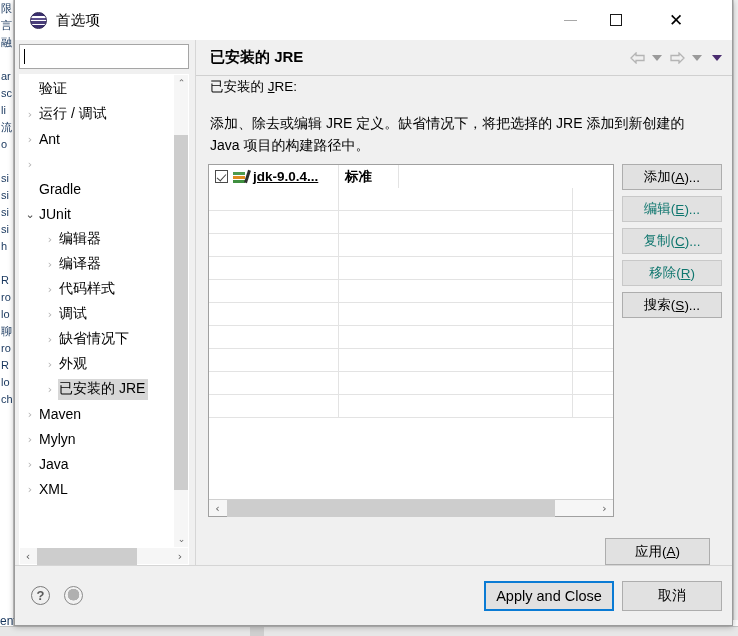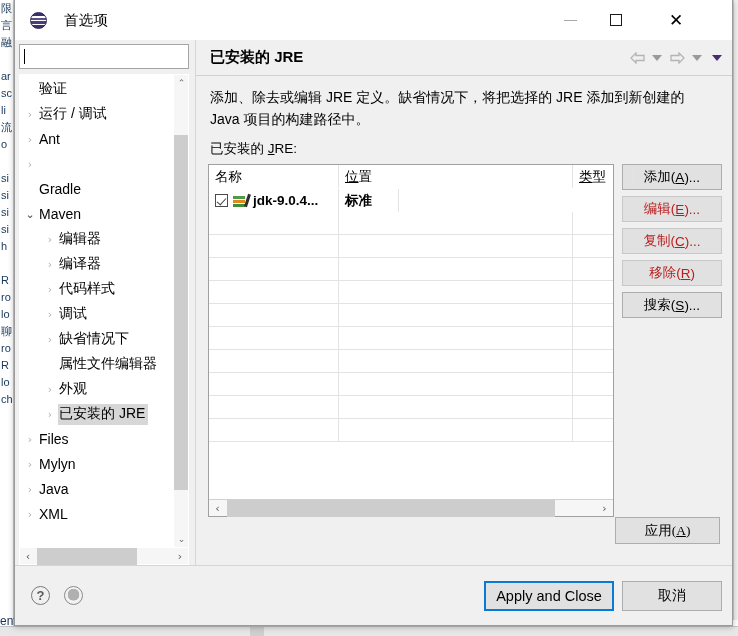--- a/index.html
+++ b/index.html
@@ -60,21 +60,21 @@
       #3b3070 0%, #3b3070 22%,
       #ffffff 22%, #ffffff 31%,
       #5c4f8c 31%, #5c4f8c 46%,
       #ffffff 46%, #ffffff 55%,
       #4a3f7a 55%, #4a3f7a 72%,
       #ffffff 72%, #ffffff 80%,
       #3b3070 80%, #3b3070 100%);
     border: 1px solid #2c2450; flex: 0 0 auto;
   }
   #title-text {
-    margin-left: 17px; font-size: 14.5px; color: #000;
+    margin-left: 9px; font-size: 14.5px; color: #000;
     letter-spacing: .2px;
   }
   .wbtn {
     position: absolute; top: 0; height: 40px; width: 46px;
     display: flex; align-items: center; justify-content: center;
     font-size: 15px; color: #000;
   }
   .wbtn.min { right: 139px; color: #a8a8a8; }
   .wbtn.max { right: 93px; }
   .wbtn.close { right: 33px; font-size: 17px; }
@@ -249,26 +249,26 @@
   #side-buttons {
     width: 108px; flex: 0 0 108px; padding-left: 8px;
     display: flex; flex-direction: column; gap: 6px; padding-top: 0;
   }
   .sbtn {
     height: 26px; background: #e1e1e1; border: 1px solid #adadad;
     font-size: 13.5px; color: #000; display: flex; align-items: center;
     justify-content: center; font-family: inherit; cursor: default;
   }
   .sbtn u { text-decoration: underline; }
-  .sbtn.disabled { color: #b91c1c; border-color: #c8c8c8; background:#e1e1e1; }
+  .sbtn.disabled { color: #0f766e; border-color: #c8c8c8; background:#e1e1e1; }
 
   
   #apply-row {
-    height: 48px; flex: 0 0 48px; display: flex; align-items: flex-start;
-    justify-content: flex-end; padding-right: 12px; font-family: Liberation Serif, serif;
+    height: 48px; flex: 0 0 48px; display: flex; align-items: flex-end;
+    justify-content: flex-end; padding-right: 22px;
   }
   #apply-btn {
     width: 105px; height: 27px; background: #e1e1e1; border: 1px solid #adadad;
     font-size: 13.5px; display: flex; align-items: center; justify-content: center;
   }
   #apply-btn u { text-decoration: underline; }
 
   
   #footer {
     height: 60px; flex: 0 0 60px; border-top: 1px solid #d5d5d5;
@@ -377,57 +377,53 @@
               </div>
               <div class="tnode lvl0">
                 <span class="arrow">›</span>
               </div>
               <div class="tnode lvl0">
                 <span class="arrow"></span>
                 <span class="lbl">Gradle</span>
               </div>
               <div class="tnode lvl0">
                 <span class="arrow open">⌄</span>
+                <span class="lbl">JUnit</span>
+              </div>
+              <div class="tnode lvl1">
+                <span class="arrow">›</span>
+                <span class="lbl">编辑器</span>
+              </div>
+              <div class="tnode lvl1">
+                <span class="arrow">›</span>
+                <span class="lbl">编译器</span>
+              </div>
+              <div class="tnode lvl1">
+                <span class="arrow">›</span>
+                <span class="lbl">代码样式</span>
+              </div>
+              <div class="tnode lvl1">
+                <span class="arrow">›</span>
+                <span class="lbl">调试</span>
+              </div>
+              <div class="tnode lvl1">
+                <span class="arrow">›</span>
+                <span class="lbl">缺省情况下</span>
+              </div>
+              <div class="tnode lvl1">
+                <span class="arrow">›</span>
+                <span class="lbl">外观</span>
+              </div>
+              <div class="tnode lvl1 sel">
+                <span class="arrow">›</span>
+                <span class="lbl">已安装的 JRE</span>
+              </div>
+              <div class="tnode lvl0">
+                <span class="arrow">›</span>
                 <span class="lbl">Maven</span>
-              </div>
-              <div class="tnode lvl1">
-                <span class="arrow">›</span>
-                <span class="lbl">编辑器</span>
-              </div>
-              <div class="tnode lvl1">
-                <span class="arrow">›</span>
-                <span class="lbl">编译器</span>
-              </div>
-              <div class="tnode lvl1">
-                <span class="arrow">›</span>
-                <span class="lbl">代码样式</span>
-              </div>
-              <div class="tnode lvl1">
-                <span class="arrow">›</span>
-                <span class="lbl">调试</span>
-              </div>
-              <div class="tnode lvl1">
-                <span class="arrow">›</span>
-                <span class="lbl">缺省情况下</span>
-              </div>
-              <div class="tnode lvl1">
-                <span class="arrow"></span>
-                <span class="lbl">属性文件编辑器</span>
-              </div>
-              <div class="tnode lvl1">
-                <span class="arrow">›</span>
-                <span class="lbl">外观</span>
-              </div>
-              <div class="tnode lvl1 sel">
-                <span class="arrow">›</span>
-                <span class="lbl">已安装的 JRE</span>
-              </div>
-              <div class="tnode lvl0">
-                <span class="arrow">›</span>
-                <span class="lbl">Files</span>
               </div>
               <div class="tnode lvl0">
                 <span class="arrow">›</span>
                 <span class="lbl">Mylyn</span>
               </div>
               <div class="tnode lvl0">
                 <span class="arrow">›</span>
                 <span class="lbl">Java</span>
               </div>
               <div class="tnode lvl0">
@@ -469,37 +465,32 @@
           </span>
           <span class="nav-ic">
               <span class="caret-dn"></span>
             </span>
           <span class="nav-ic">
               <span class="caret-dn dark"></span>
             </span>
         </div>
       </div>
 
-      <div id="page-desc">添加、除去或编辑 JRE 定义。缺省情况下，将把选择的 JRE 添加到新创建的 Java 项目的构建路径中。</div>
-
       <div id="list-label">
         <span>已安装的 </span><u>J</u><span>RE:</span>
       </div>
 
+      <div id="page-desc">添加、除去或编辑 JRE 定义。缺省情况下，将把选择的 JRE 添加到新创建的 Java 项目的构建路径中。</div>
+
       <div id="content-row">
 
         <div id="jre-table">
-          <div id="tbl-head">
-              <div class="th" style="width: 130px; flex: 0 0 130px;"><span>名称</span><u></u><span></span></div>
-              <div class="th" style="width: 234px; flex: 0 0 234px;"><span></span><u>位</u><span>置</span></div>
-              <div class="th" style="width: 60px; flex: 0 0 60px;"><span></span><u>类</u><span>型</span></div>
-            </div>
           <div id="tbl-body">
               <div class="trow data">
-                <div class="td" style="flex: 0 0 130px;">
+                <div class="td" style="flex: 0 0 130px; text-decoration: underline;">
                   <span class="cell-name">
                     <span class="chkbox"></span>
                     <span class="jre-icon">
                       <i class="b1"></i>
                       <i class="b2"></i>
                       <i class="b3"></i>
                       <i class="pen"></i>
                     </span>
                     <span>jdk-9.0.4...</span>
                   </span>

